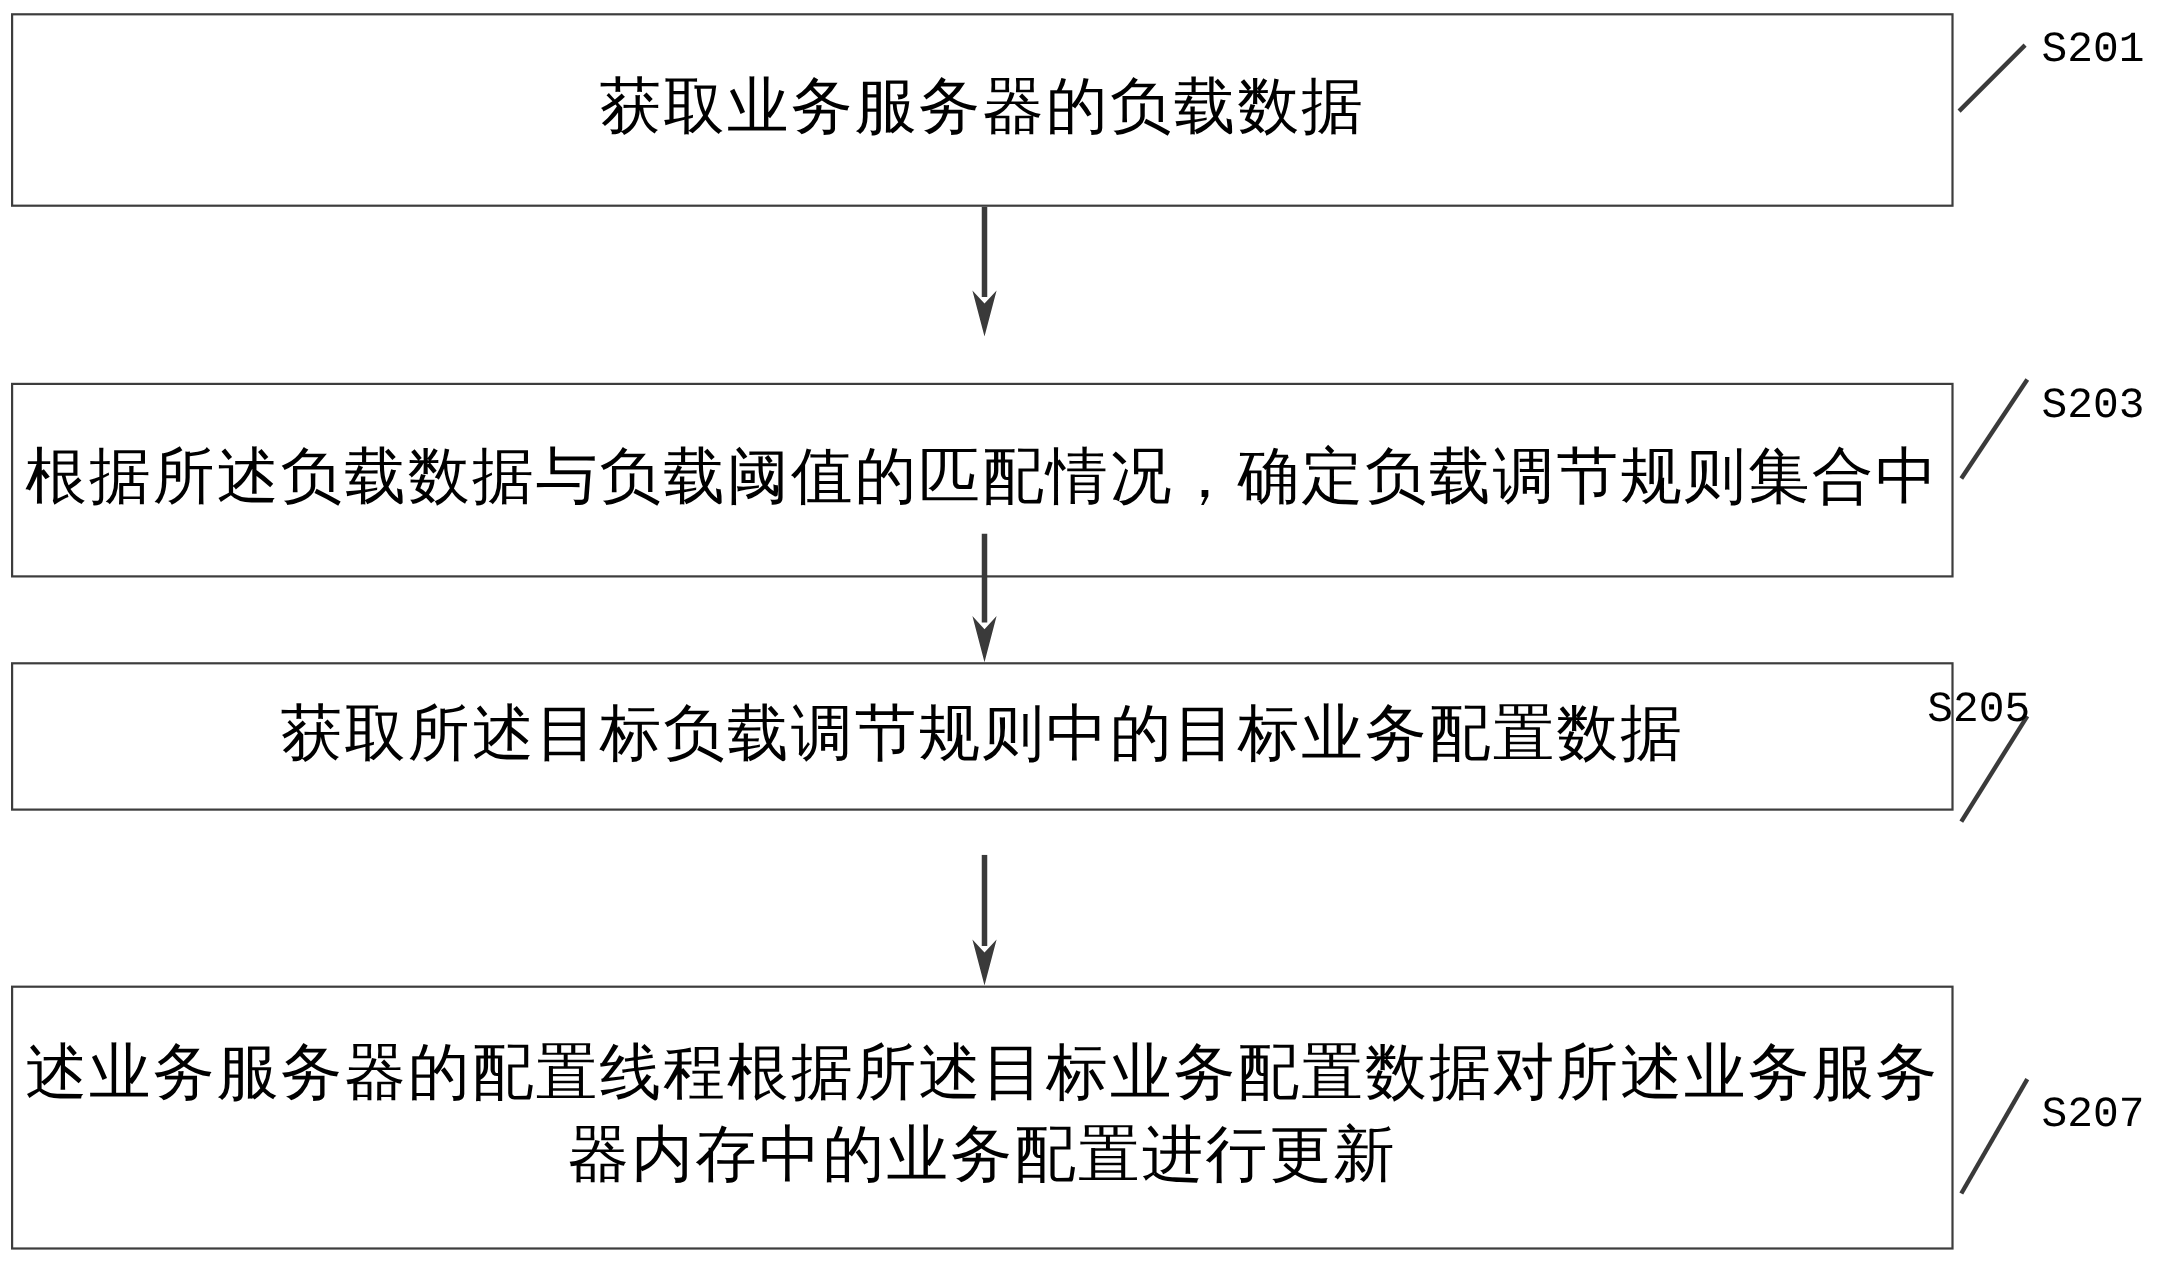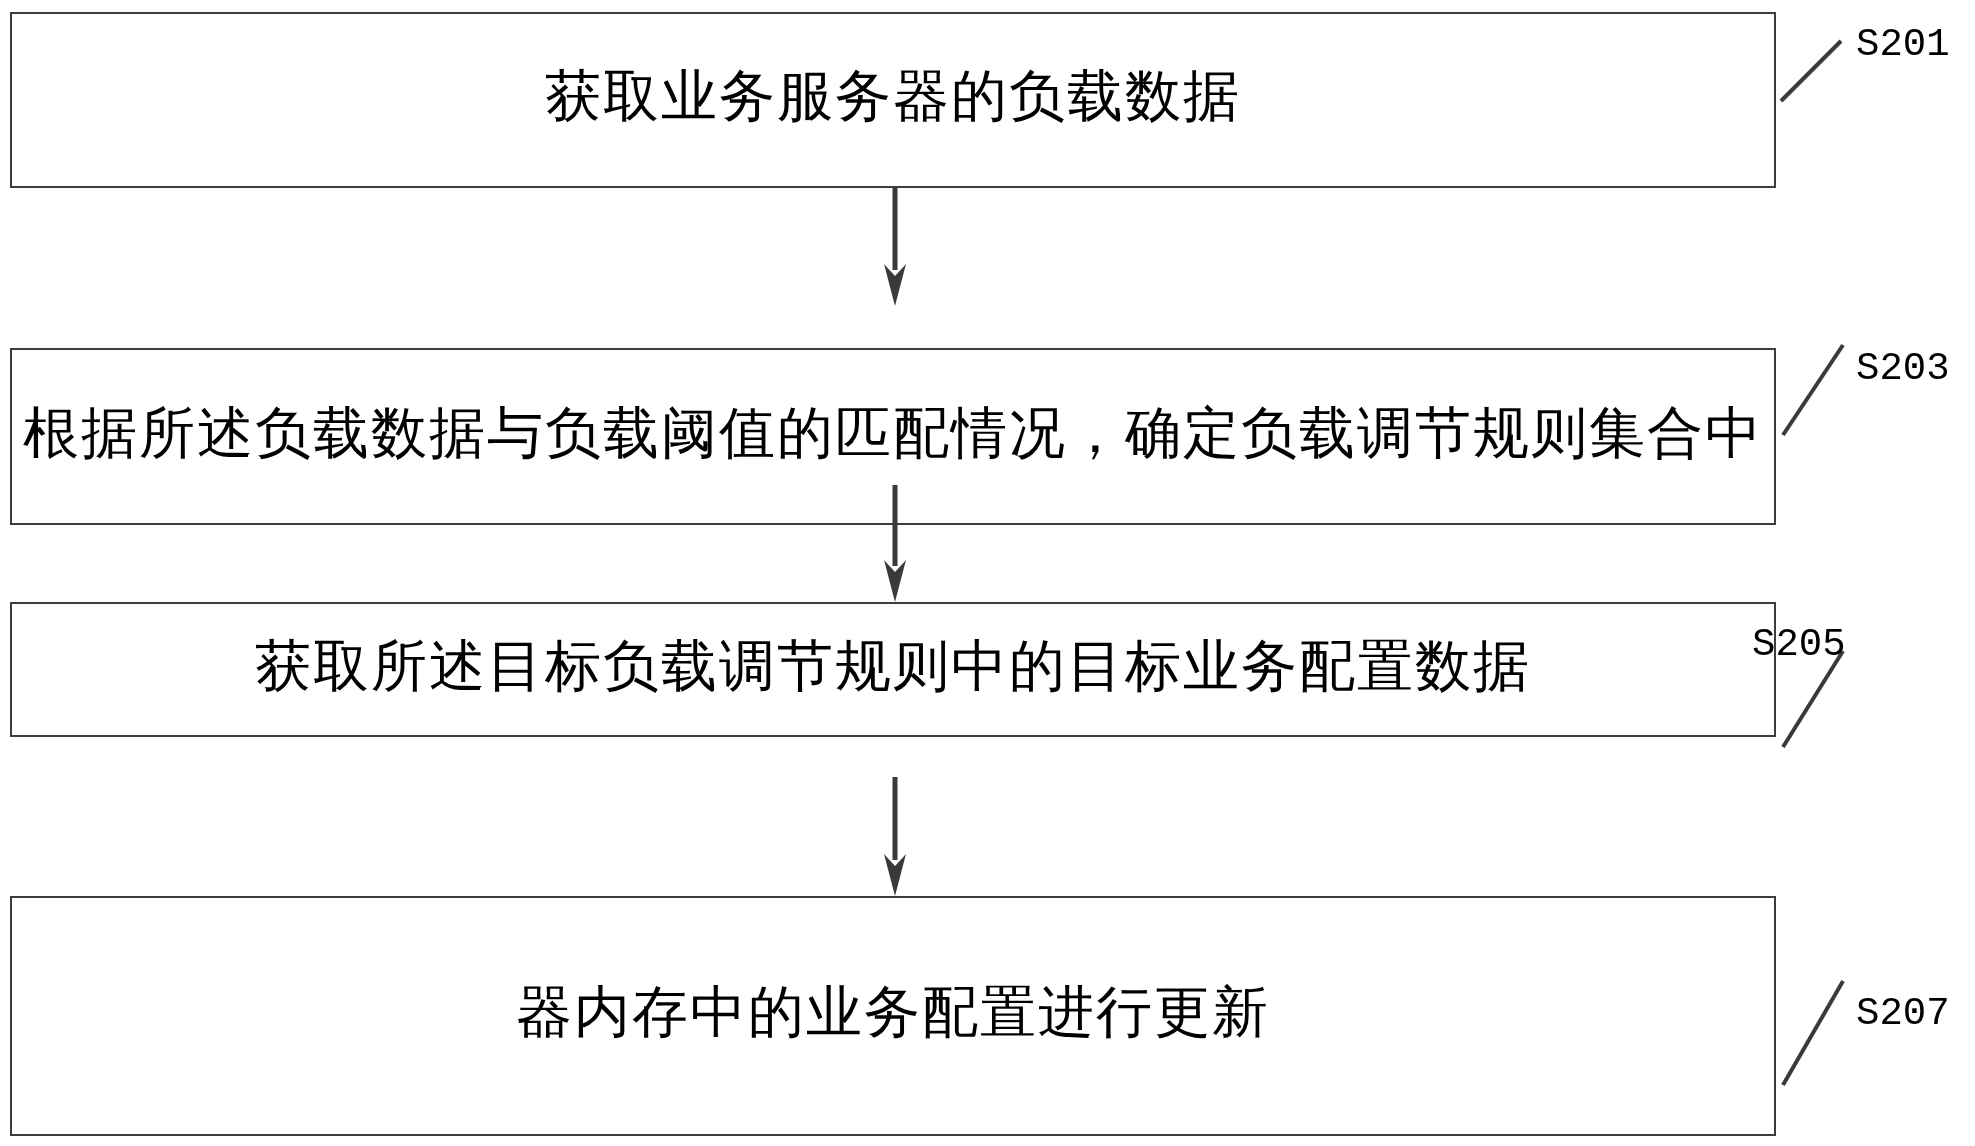--- a/index.html
+++ b/index.html
@@ -77,20 +77,21 @@
   <div class="step-box" style="top:602px; height:135px;">
     <div class="step-line">获取所述目标负载调节规则中的目标业务配置数据</div>
   </div>
 
   <svg class="flow-arrow" style="top:777px;" width="28" height="119" viewBox="0 0 28 119">
     <line x1="14" y1="0" x2="14" y2="83" stroke="#3a3a3a" stroke-width="5"></line>
     <path d="M14 119 L3 77 L14 89 L25 77 Z" fill="#3a3a3a"></path>
   </svg>
 
   <div class="step-box" style="top:896px; height:240px;">
+    <div class="step-line">述业务服务器的配置线程根据所述目标业务配置数据对所述业务服务</div>
     <div class="step-line">器内存中的业务配置进行更新</div>
   </div>
 
   <svg class="leader" style="left:1778px; top:38px;" width="66" height="66" viewBox="0 0 66 66">
     <line x1="3" y1="63" x2="63" y2="3" stroke="#3a3a3a" stroke-width="4"></line>
   </svg>
   <div class="step-label" style="left:1856px; top:16px;">S201</div>
 
   <svg class="leader" style="left:1780px; top:342px;" width="66" height="96" viewBox="0 0 66 96">
     <line x1="3" y1="93" x2="63" y2="3" stroke="#3a3a3a" stroke-width="4"></line>

